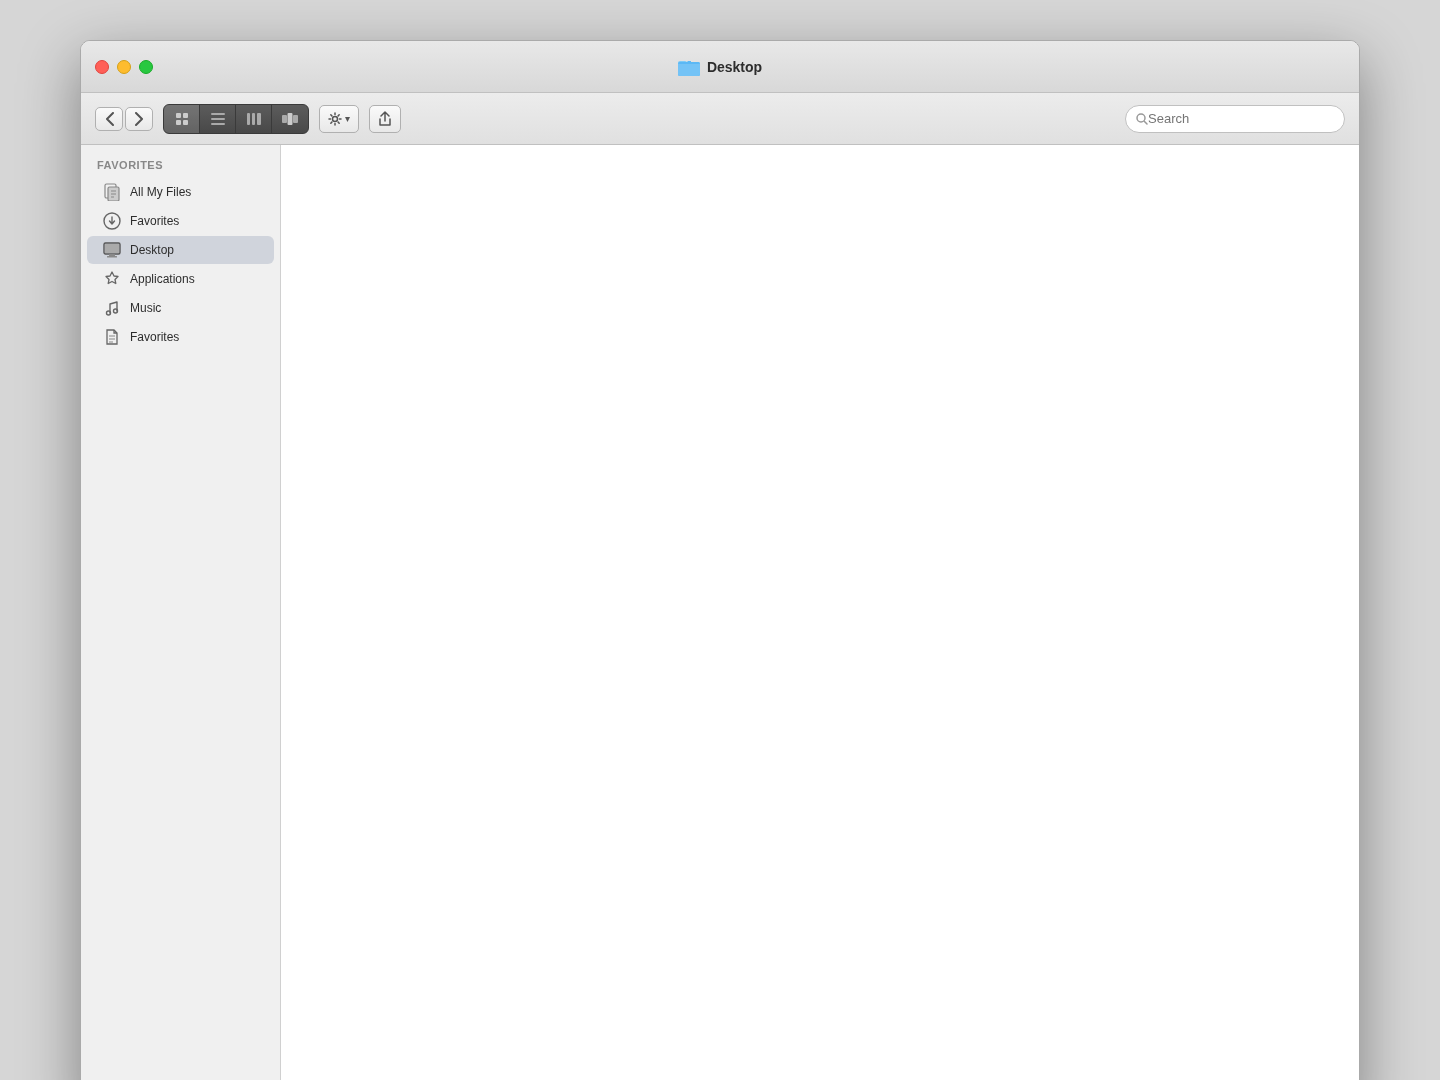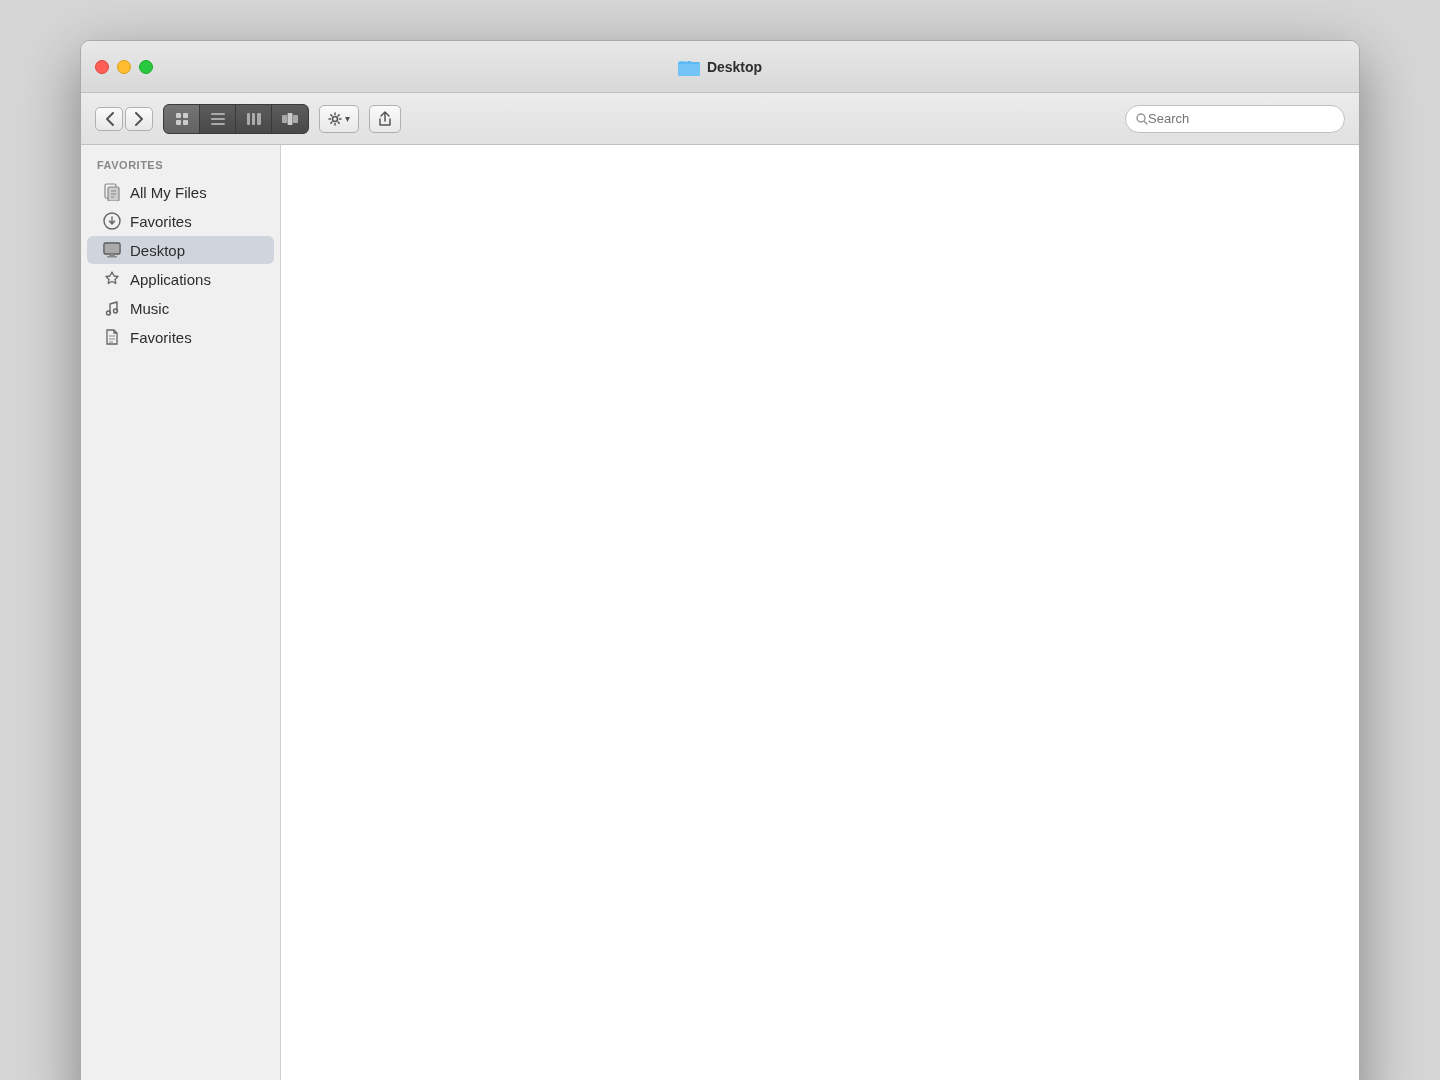--- a/index.html
+++ b/index.html
@@ -245,21 +245,21 @@
       width: 18px;
       height: 18px;
       display: flex;
       align-items: center;
       justify-content: center;
       color: #666;
       flex-shrink: 0;
     }
 
     .sidebar-item-label {
-      font-size: 15px;
+      font-size: 12px;
       color: #2d2d2d;
     }
 
     
     .file-area {
       flex: 1;
       background: #fff;
       overflow: auto;
     }
 

